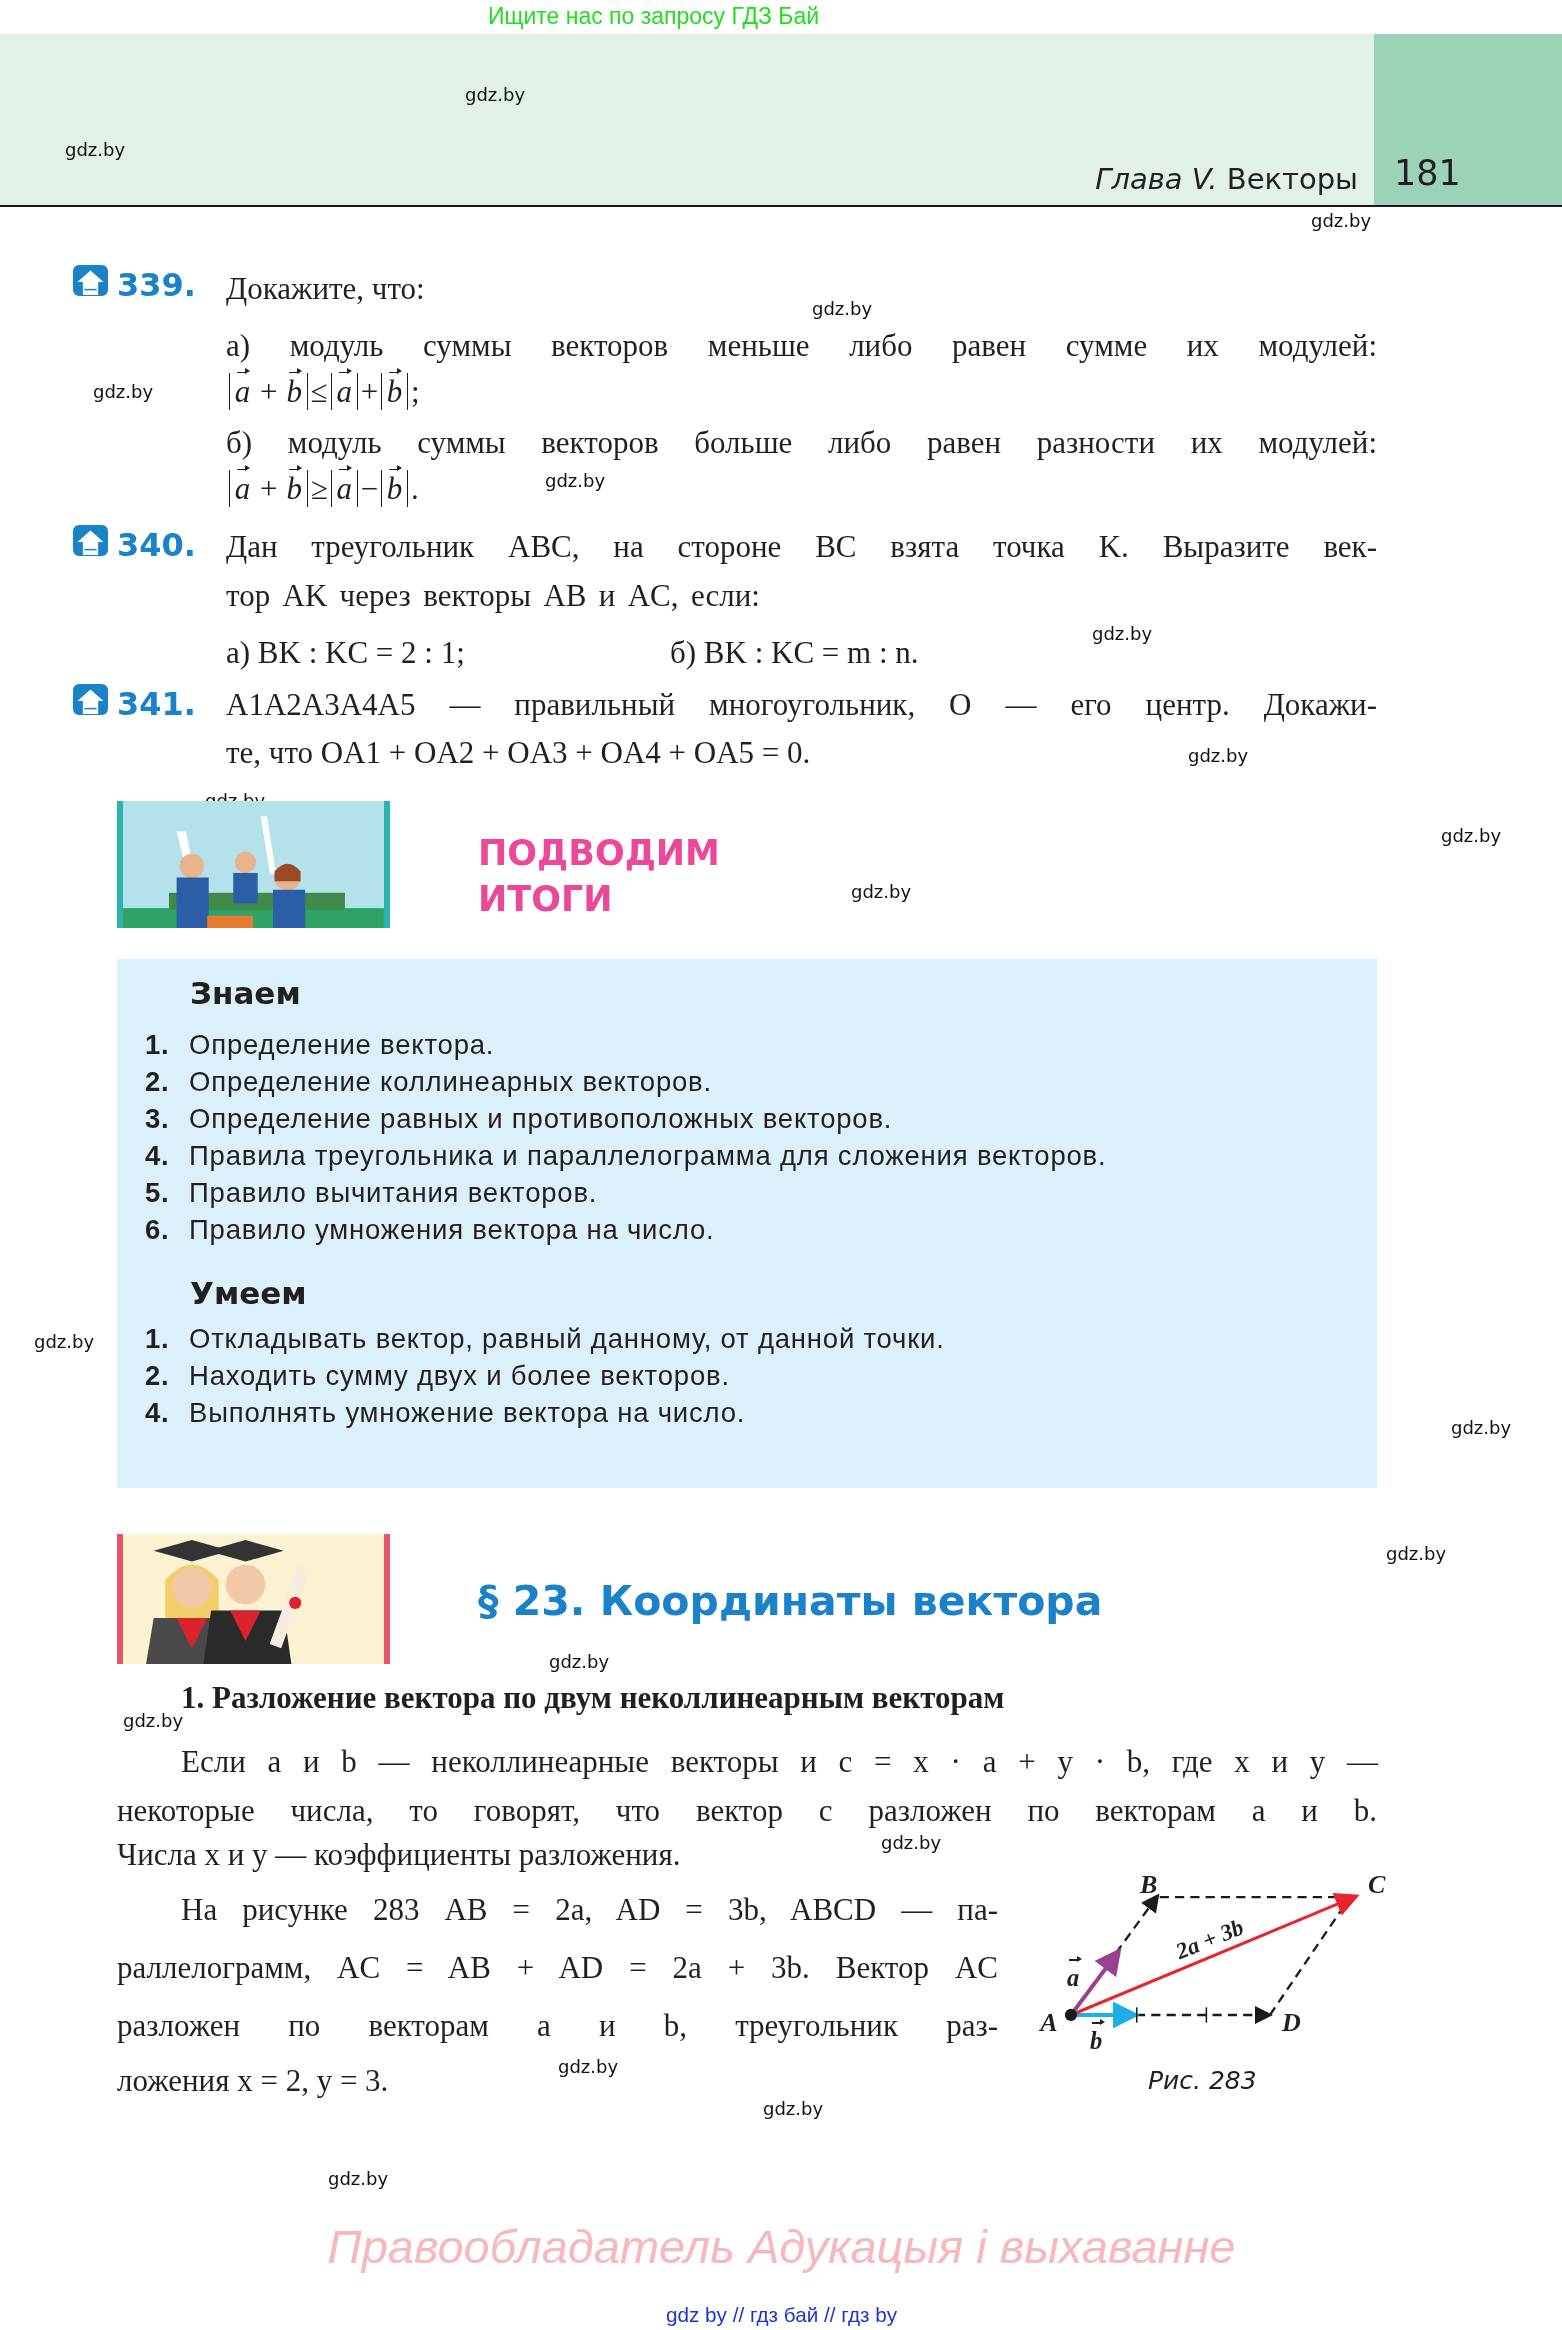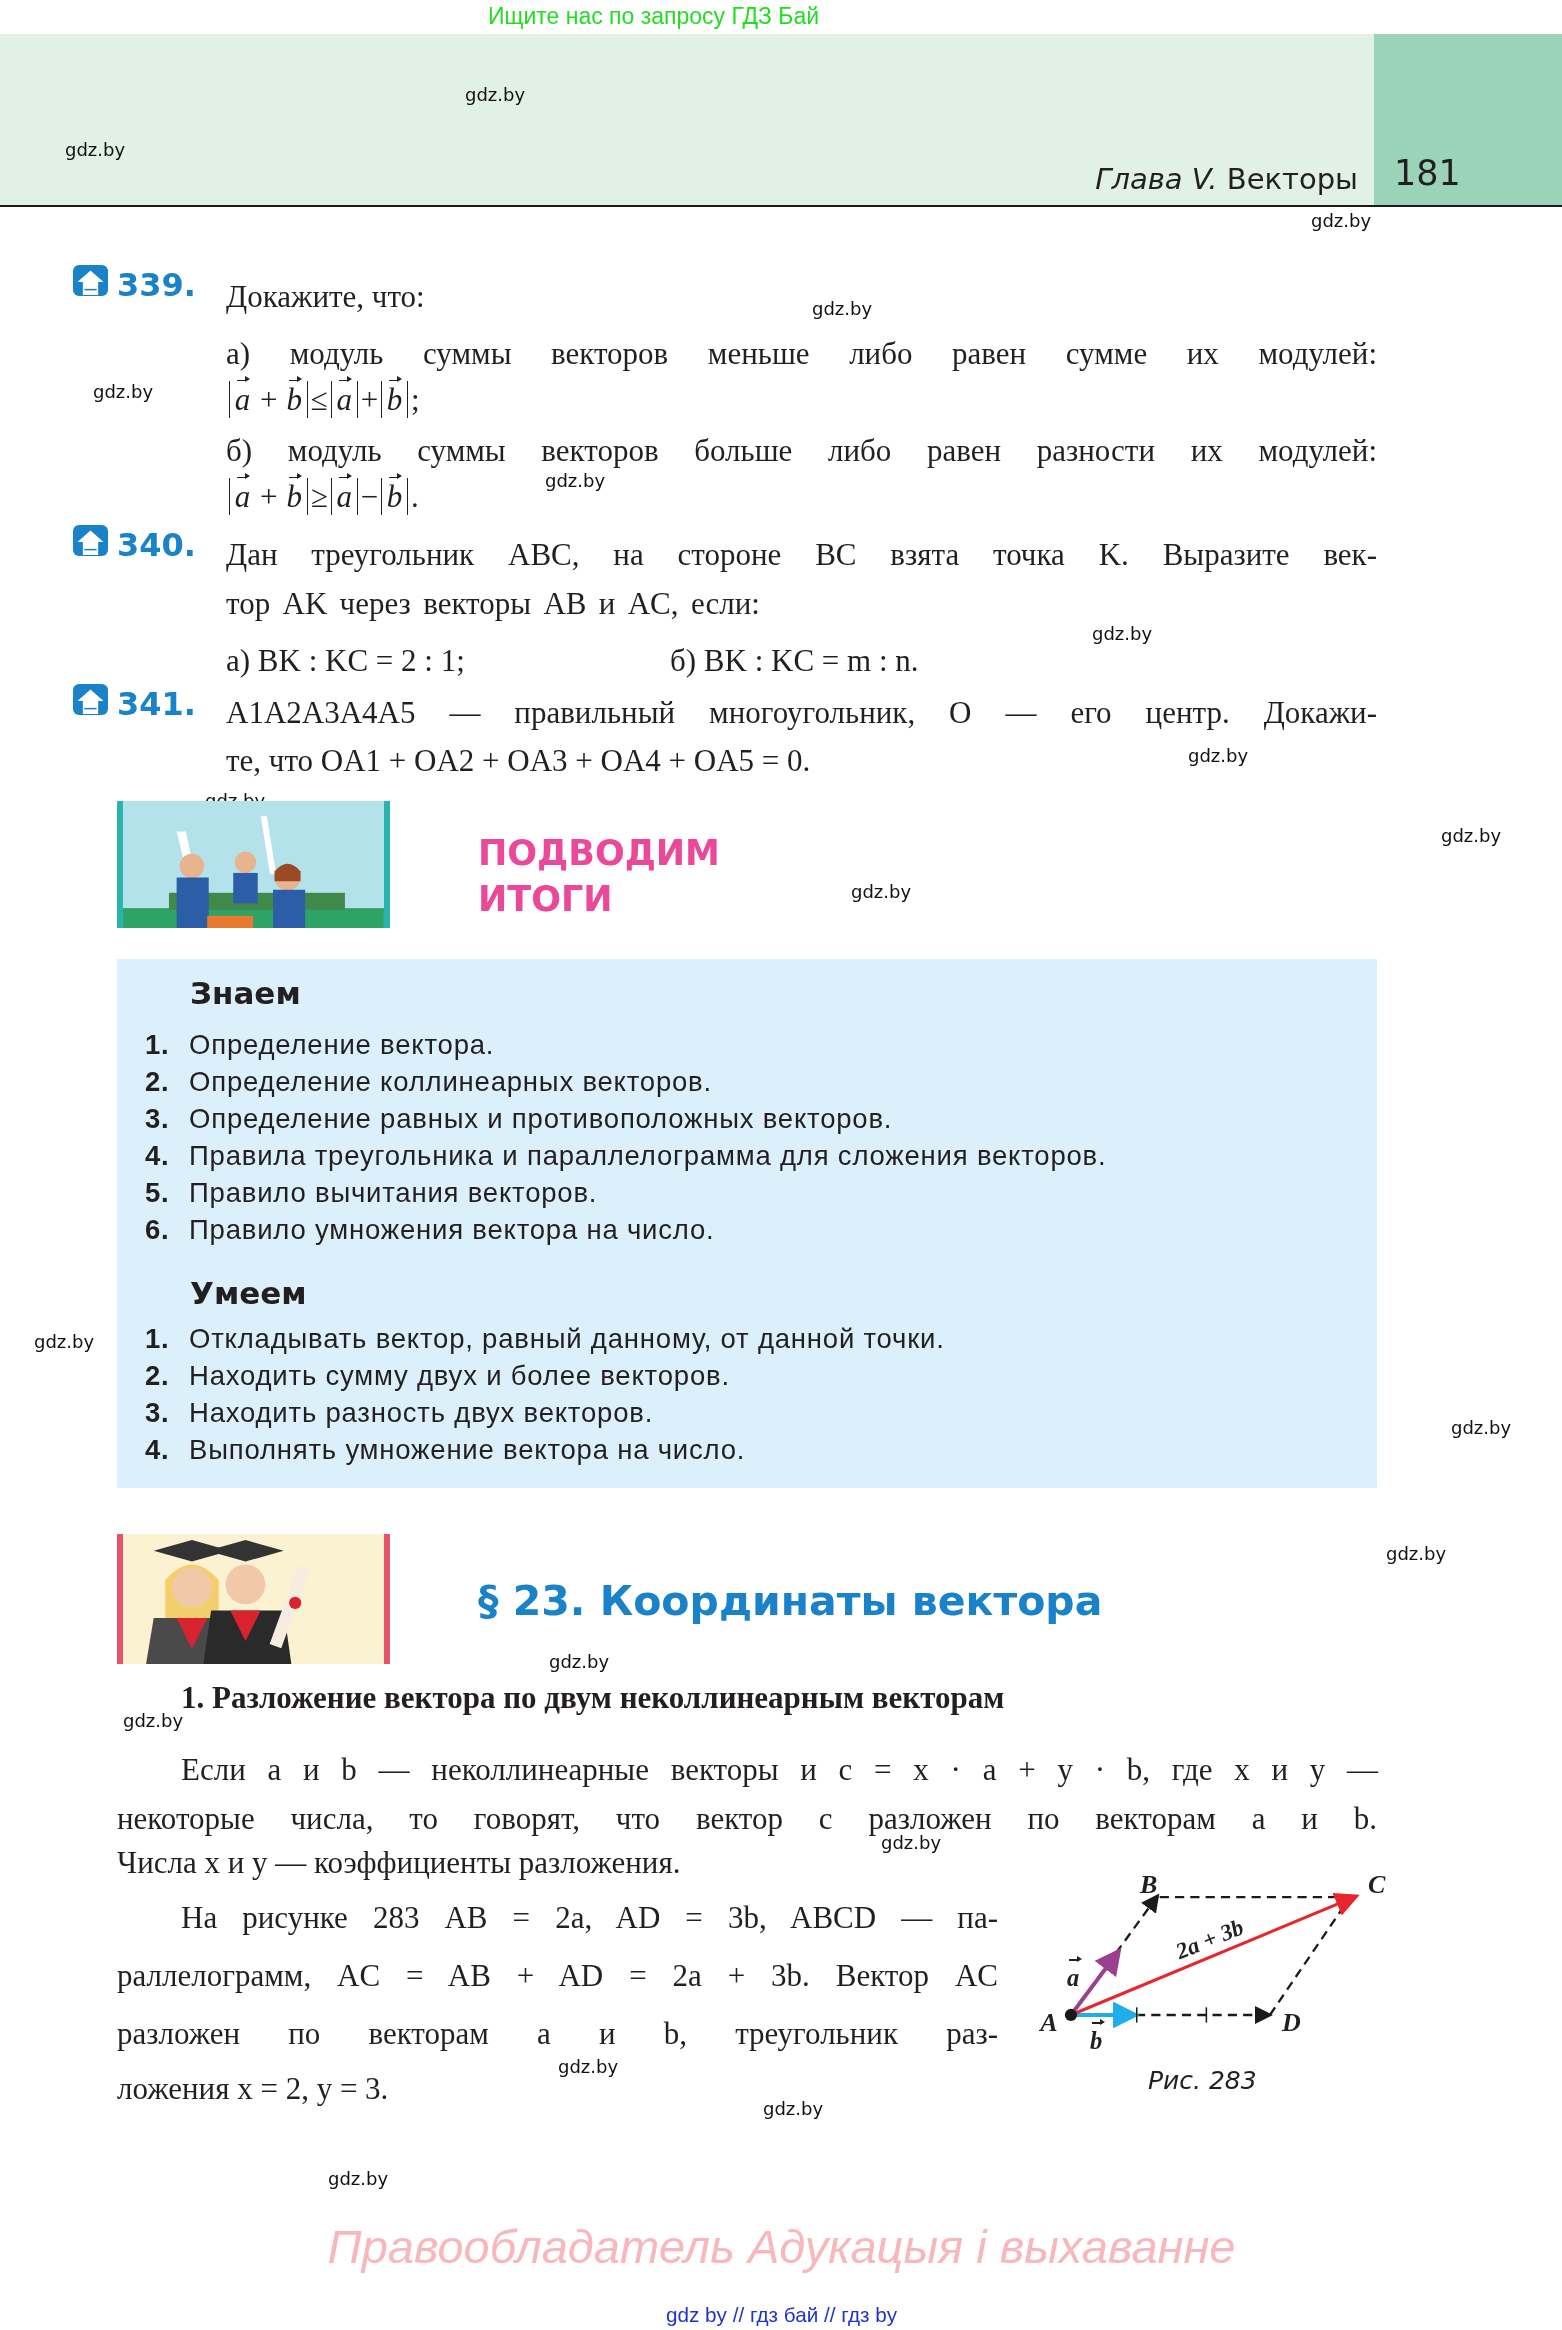--- a/index.html
+++ b/index.html
@@ -11,21 +11,21 @@
   .header-band { left:0; top:34px; width:1374px; height:171px; background:#e1f1e6; }
   .header-num-block { left:1374px; top:34px; width:189px; height:171px; background:#9bd3b9; }
   .header-rule { left:0; top:205px; width:1563px; height:2.3px; background:#1a1a1a; }
   .chapter { right:205px; top:162px; font-size:29px; font-family:"DejaVu Sans", sans-serif; color:#231f20; }
   .chapter i { font-style:italic; }
   .page-number { left:1394px; top:153px; font-size:35px; font-family:"DejaVu Sans", sans-serif; color:#231f20; }
   .wm { font-family:"DejaVu Sans", sans-serif; font-size:18px; color:#111; }
   .problem-icon { width:35px; height:31px; background:#1a82c8; border-radius:6.1px; display:flex; align-items:flex-end; justify-content:center; }
   .problem-icon svg { display:block; }
   .problem-num { font-family:"DejaVu Sans", sans-serif; font-weight:bold; color:#1a82c8; font-size:32px; }
-  .txt { font-size:31px; font-family:"Liberation Serif", serif; line-height:1; white-space:nowrap;margin-top:8px; }
+  .txt { font-size:31px; font-family:"Liberation Serif", serif; line-height:1; white-space:nowrap; }
   .just { text-align:justify; text-align-last:justify; white-space:normal; }
   .math { font-style:italic; }
   .sv { position:relative; display:inline-block; }
   .sv::before { content:""; position:absolute; left:2.3px; width:9.2px; top:-4.6px; height:1.5px; background:#231f20; }
   .sv::after { content:""; position:absolute; left:10px; top:-7.7px; border-left:5.4px solid #231f20; border-top:3.8px solid transparent; border-bottom:3.8px solid transparent; }
   .abs-bar { display:inline-block; border-left:1.5px solid #231f20; border-right:1.5px solid #231f20; padding:3.1px 4.6px; margin:0 3.1px; }
   .summary-img { left:117px; top:801px; width:273px; height:127px; background:#b4e2ea; border-left:6.1px solid #2bb3b0; border-right:6.1px solid #2bb3b0; box-sizing:border-box; overflow:hidden; }
   .summary-title { left:478px; top:830px; font-family:"DejaVu Sans", sans-serif; font-weight:bold; color:#ec4899; font-size:35px; line-height:46px; }
   .blue-box { left:117px; top:959px; width:1260px; height:529px; background:#dbf0fb; }
   .box-head { font-family:"DejaVu Sans", sans-serif; font-weight:bold; font-size:31px; color:#231f20; }
@@ -145,21 +145,20 @@
   <div class="list-row" style="height:37px"><b>2.</b><span>Определение коллинеарных векторов.</span></div>
   <div class="list-row" style="height:37px"><b>3.</b><span>Определение равных и противоположных векторов.</span></div>
   <div class="list-row" style="height:37px"><b>4.</b><span>Правила треугольника и параллелограмма для сложения векторов.</span></div>
   <div class="list-row" style="height:37px"><b>5.</b><span>Правило вычитания векторов.</span></div>
   <div class="list-row" style="height:37px"><b>6.</b><span>Правило умножения вектора на число.</span></div>
 </div>
 <div class="abs box-head" style="left:190px;top:1275px">Умеем</div>
 <div class="abs" style="left:145px;top:1323px">
   <div class="list-row" style="height:37px"><b>1.</b><span>Откладывать вектор, равный данному, от данной точки.</span></div>
   <div class="list-row" style="height:37px"><b>2.</b><span>Находить сумму двух и более векторов.</span></div>
-  <div class="list-row" style="height:37px"><b>3.</b><span>Находить разность двух векторов.</span></div>
   <div class="list-row" style="height:37px"><b>4.</b><span>Выполнять умножение вектора на число.</span></div>
 </div>
 
 <div class="abs grad-img">
   <svg width="261" height="130" viewBox="0 0 341 170">
     <polygon points="40,22 90,8 140,22 90,36" fill="#333"></polygon>
     <polygon points="110,22 160,8 210,22 160,36" fill="#333"></polygon>
     <path d="M55 60 Q90 20 125 60 L125 120 L55 120 Z" fill="#f3cf6c"></path>
     <circle cx="90" cy="70" r="26" fill="#f2c9a8"></circle>
     <circle cx="160" cy="66" r="26" fill="#f2c9a8"></circle>

